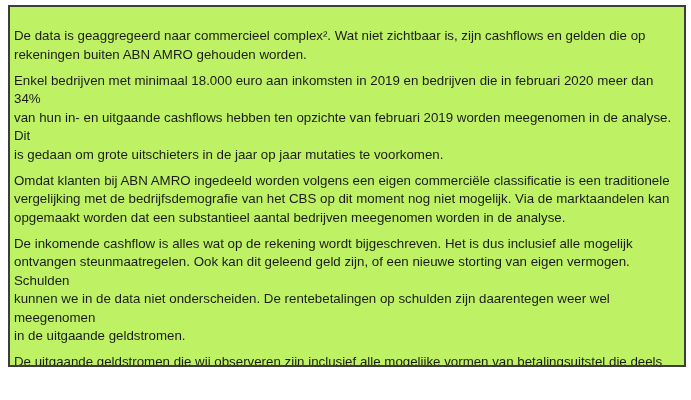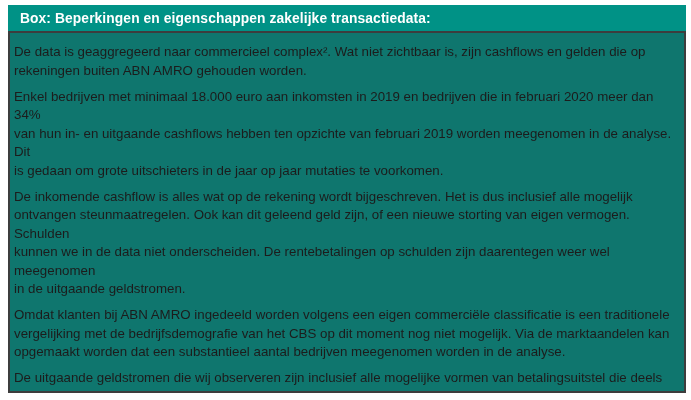--- a/index.html
+++ b/index.html
@@ -29,56 +29,53 @@
     box-sizing: border-box;
   }
   .box-header .title {
     color: #ffffff;
     font-weight: bold;
     font-size: 13.8px;
     letter-spacing: 0.1px;
     white-space: nowrap;
   }
   .box-body {
-    background: #0f766e;
+    background: #bef264;
     border: 2px solid #3d3d3d;
     box-sizing: border-box;
     height: 362px;
-    padding: 10px 4px 0 4px;
+    padding: 20px 4px 0 4px;
     overflow: hidden;
   }
   .box-body p {
     margin: 0 0 7.5px 0;
     font-size: 13.3px;
     line-height: 18.5px;
     color: #1c1c1c;
     white-space: pre-line;
   }
   .italic {
     font-style: italic;
   }
 </style>
 </head>
 <body>
 
 <div class="doc-box">
-  <div class="box-header">
-    <span class="title">Box: Beperkingen en eigenschappen zakelijke transactiedata:</span>
-  </div>
   <div class="box-body">
     <p>De data is geaggregeerd naar commercieel complex². Wat niet zichtbaar is, zijn cashflows en gelden die op
 rekeningen buiten ABN AMRO gehouden worden.</p>
     <p>Enkel bedrijven met minimaal 18.000 euro aan inkomsten in 2019 en bedrijven die in februari 2020 meer dan 34%
 van hun in- en uitgaande cashflows hebben ten opzichte van februari 2019 worden meegenomen in de analyse. Dit
 is gedaan om grote uitschieters in de jaar op jaar mutaties te voorkomen.</p>
+    <p>Omdat klanten bij ABN AMRO ingedeeld worden volgens een eigen commerciële classificatie is een traditionele
+vergelijking met de bedrijfsdemografie van het CBS op dit moment nog niet mogelijk. Via de marktaandelen kan
+opgemaakt worden dat een substantieel aantal bedrijven meegenomen worden in de analyse.</p>
     <p>De inkomende cashflow is alles wat op de rekening wordt bijgeschreven. Het is dus inclusief alle mogelijk
 ontvangen steunmaatregelen. Ook kan dit geleend geld zijn, of een nieuwe storting van eigen vermogen. Schulden
 kunnen we in de data niet onderscheiden. De rentebetalingen op schulden zijn daarentegen weer wel meegenomen
 in de uitgaande geldstromen.</p>
-    <p>Omdat klanten bij ABN AMRO ingedeeld worden volgens een eigen commerciële classificatie is een traditionele
-vergelijking met de bedrijfsdemografie van het CBS op dit moment nog niet mogelijk. Via de marktaandelen kan
-opgemaakt worden dat een substantieel aantal bedrijven meegenomen worden in de analyse.</p>
     <p><span>De uitgaande geldstromen die wij observeren zijn inclusief alle mogelijke vormen van betalingsuitstel die deels
 tijdelijk is. Zo hebben bedrijven belastinguitstel gekregen en heeft ABN AMRO alle klanten een generieke </span><span class="italic">payment
 holiday</span></p>
 
   </div>
 </div>
 
 </body></html>

